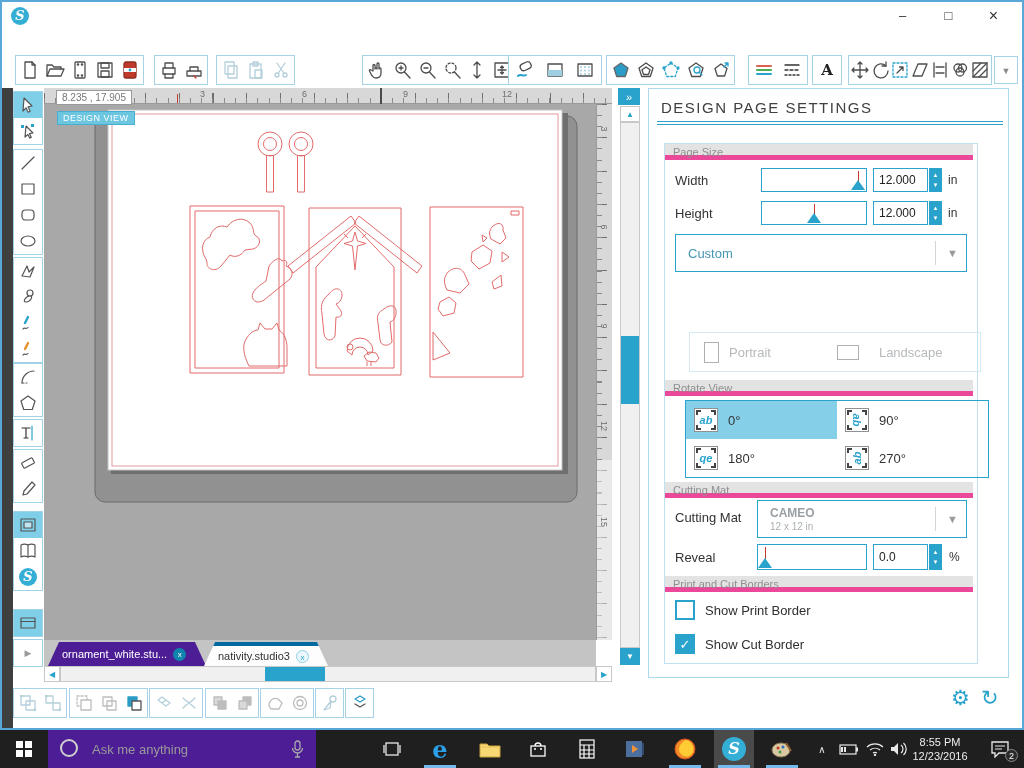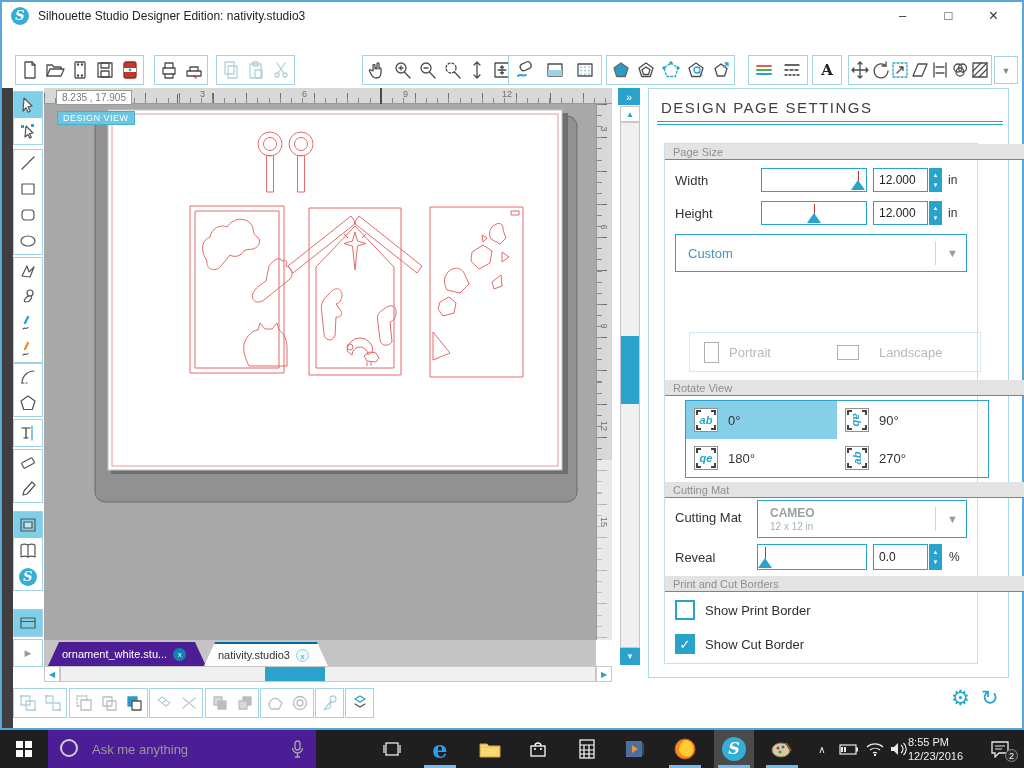--- a/index.html
+++ b/index.html
@@ -45,34 +45,34 @@
   #view-label{position:absolute;left:57px;top:111px;padding:1px 5px;background:#6cc6e0;border:1px solid #49aed0;font-size:9px;color:#fff;letter-spacing:.5px}
   
   .sb{position:absolute;background:#f0f0f0;border:1px solid #c8c8c8}
   .sb-btn{position:absolute;display:flex;align-items:center;justify-content:center;font-size:8px;color:#2aa3cc;background:#fff;border:1px solid #c8c8c8;cursor:pointer}
   .sb-btn.fill{background:#2aa3cc;color:#fff;border-color:#2aa3cc}
   .sb-thumb{position:absolute;background:#2aa3cc;cursor:pointer}
   
   #tabstrip{position:absolute;left:44px;top:640px;width:552px;height:26px;background:#c4c4c4}
   .doc-tab{position:absolute;top:2px;height:24px;display:flex;align-items:center;gap:6px;padding:0 14px;clip-path:polygon(11px 0,calc(100% - 11px) 0,100% 100%,0 100%);cursor:pointer}
   .doc-tab.t1{background:#4c1d95;color:#fff}
-  .doc-tab.t2{background:#fdfdfd;color:#333;border-top:2px solid #0369a1}
+  .doc-tab.t2{background:#fdfdfd;color:#333;border-top:4px solid #0369a1}
   .doc-tab .lbl{font-size:11px;white-space:nowrap}
   .tx{width:13px;height:13px;border-radius:50%;font-size:8px;line-height:13px;text-align:center;cursor:pointer}
   .tx.tx1{background:#0f84ad;color:#fff}
   .tx.tx2{background:#eaf7fc;color:#2aa3cc;border:1px solid #8fd0e6}
   
   #btoolbar{position:absolute;left:13px;top:682px;width:611px;height:46px;background:#fff}
   .bt-group{position:absolute;top:6px;height:30px;border:1px solid #a5d3e5;background:#fff;display:flex;align-items:center;padding:0 1px}
   
   #rpanel{position:absolute;left:648px;top:88px;width:361px;height:590px;background:#fff;border:1px solid #aadaec}
   #rp-title{position:absolute;left:12px;top:10px;font-size:15px;letter-spacing:1.5px;color:#404040}
   #rp-rule{position:absolute;left:8px;top:32px;width:346px;height:4px;border-top:1px solid #2aa3cc;border-bottom:1px solid #2aa3cc}
   #rp-box{position:absolute;left:15px;top:54px;width:314px;height:521px;border:1px solid #c2e1ef}
-  .sec-bar{position:absolute;left:0;width:359px;height:16px;background:#e3e3e3;border-bottom:1px solid #ec4899;font-size:11px;color:#8f8f8f;line-height:16px;padding-left:8px}
+  .sec-bar{position:absolute;left:0;width:308px;height:16px;background:#e3e3e3;border-bottom:5px solid #ec4899;font-size:11px;color:#8f8f8f;line-height:16px;padding-left:8px}
   .fld-label{position:absolute;font-size:13px;color:#333}
   .slider{position:absolute;background:#fff;border:1px solid #2aa3cc}
   .sl-line{position:absolute;top:2px;width:1px;background:#c23b2e}
   .sl-tri{position:absolute;bottom:1px;width:0;height:0;border-left:7px solid transparent;border-right:7px solid transparent;border-bottom:10px solid #2aa3cc}
   .val-box{position:absolute;background:#fff;border:1px solid #2aa3cc;font-size:12px;color:#222;padding:0 0 0 5px;font-family:"Liberation Sans",sans-serif;outline:none}
   .spin{position:absolute;width:13px;background:#2aa3cc;display:flex;flex-direction:column;justify-content:center;cursor:pointer}
   .spin span{color:#fff;font-size:6px;line-height:10px;text-align:center}
   .unit{position:absolute;font-size:12px;color:#333}
   .dd{position:absolute;background:#fff;border:1px solid #2aa3cc;cursor:pointer}
   .dd .dd-ar{position:absolute;right:8px;top:50%;transform:translateY(-50%);color:#9a9a9a;font-size:11px}
@@ -102,33 +102,32 @@
   #start-btn{position:absolute;left:0;top:0;width:48px;height:38px;cursor:pointer}
   .start-grid{position:absolute;left:16px;top:11px;width:16px;height:16px;display:grid;grid-template-columns:7px 7px;grid-template-rows:7px 7px;gap:2px}
   .start-grid i{background:#fff}
   #search-box{position:absolute;left:48px;top:0;width:268px;height:38px;background:#4c1d95}
   #cortana-ring{position:absolute;left:12px;top:9px;width:18px;height:18px;border:2px solid #cfcfcf;border-radius:50%}
   #search-input{position:absolute;left:44px;top:0;width:200px;height:38px;background:transparent;border:none;outline:none;color:#bbb;font-size:13px}
   #search-input::placeholder{color:#9a9a9a}
   .tb-app{position:absolute;top:0;width:40px;height:38px;display:flex;align-items:center;justify-content:center;cursor:pointer}
   .tb-app.active{background:#4a4a4a}
   .underline{position:absolute;top:35px;height:3px;background:#76b9ed}
-  .tray-txt{position:absolute;color:#eee;font-size:11px;line-height:14px;text-align:left}
+  .tray-txt{position:absolute;color:#eee;font-size:11px;line-height:14px;text-align:center}
   .tray-ic{position:absolute;top:0;height:38px;display:flex;align-items:center;justify-content:center;cursor:pointer}
   .tray-ic svg{fill:none;stroke:#e8e8e8;stroke-width:1.2}
   #notif-badge{position:absolute;right:2px;bottom:6px;width:13px;height:13px;border-radius:50%;background:#2b2b2b;border:1px solid #888;color:#fff;font-size:9px;line-height:12px;text-align:center}
 </style>
 </head>
 <body>
 
 <div id="app">
 
   <div id="titlebar">
     <span class="logo-circle" style="left:9px;top:5px">S</span>
-    <span id="win-title">Silhouette Studio Designer Edition: nativity.studio3</span>
     <span class="winbtn" style="left:878px">–</span>
     <span class="winbtn" style="left:924px">□</span>
     <span class="winbtn" style="left:969px;font-size:16px">×</span>
   </div>
 
 
   <div id="toolbar">
     <div class="tb-group" style="left:13px">
       <span class="ti">
           <svg viewBox="0 0 20 20">

